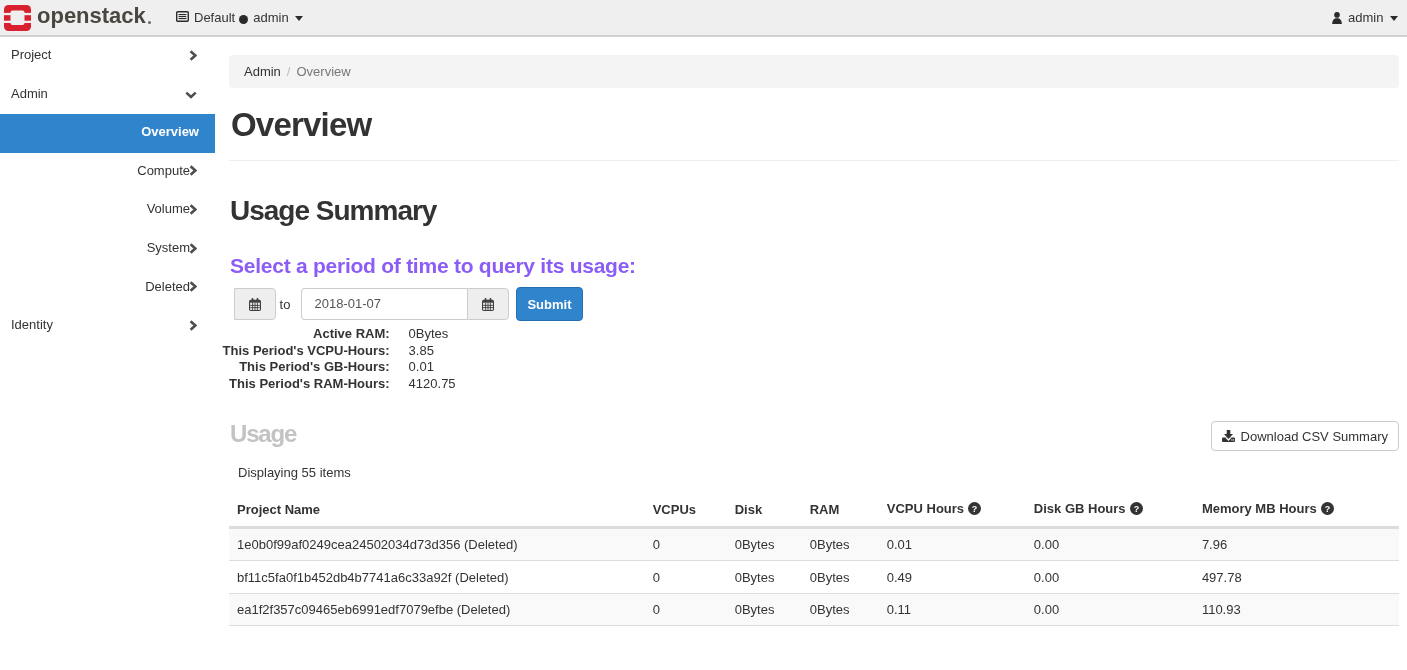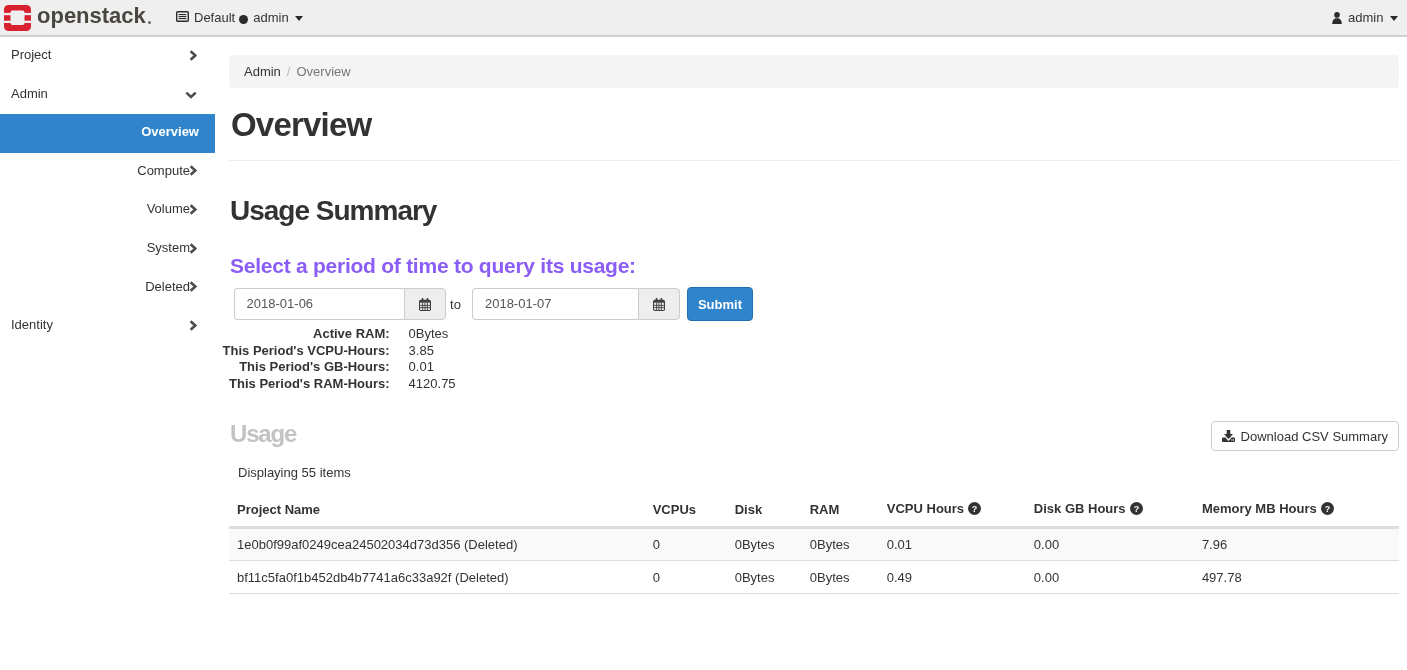--- a/index.html
+++ b/index.html
@@ -177,21 +177,20 @@
 
 <div class="content">
   <div class="breadcrumb"><span class="bc-active">Admin</span><span class="sep">/</span><span>Overview</span></div>
   <h1 class="page-title">Overview</h1>
   <hr class="title-rule">
   <h3 class="usage-summary">Usage Summary</h3>
   <div class="sel-period">Select a period of time to query its usage:</div>
 
   <div class="form-row">
     <div class="input-group">
-      <div class="input-box">2018-01-06</div>
       <div class="input-addon">
         <svg width="12" height="13" viewBox="0 0 12 13">
             <rect x="2.6" y="0" width="1.9" height="3.5" rx="0.9" fill="#404040"></rect>
             <rect x="7.5" y="0" width="1.9" height="3.5" rx="0.9" fill="#404040"></rect>
             <rect x="0" y="1.7" width="12" height="11.3" rx="1.7" fill="#404040"></rect>
             <rect x="1.1" y="4.7" width="9.8" height="7.2" fill="#eee"></rect>
             <rect x="3.2" y="4.7" width="0.9" height="7.2" fill="#404040"></rect>
             <rect x="5.55" y="4.7" width="0.9" height="7.2" fill="#404040"></rect>
             <rect x="7.9" y="4.7" width="0.9" height="7.2" fill="#404040"></rect>
             <rect x="1.1" y="6.9" width="9.8" height="0.9" fill="#404040"></rect>
@@ -297,20 +296,29 @@
         </tr>
       <tr>
           <td>bf11c5fa0f1b452db4b7741a6c33a92f (Deleted)</td>
           <td>0</td>
           <td>0Bytes</td>
           <td>0Bytes</td>
           <td>0.49</td>
           <td>0.00</td>
           <td>497.78</td>
         </tr>
+      <tr class="odd">
+          <td>ea1f2f357c09465eb6991edf7079efbe (Deleted)</td>
+          <td>0</td>
+          <td>0Bytes</td>
+          <td>0Bytes</td>
+          <td>0.11</td>
+          <td>0.00</td>
+          <td>110.93</td>
+        </tr>
       <tr>
           <td></td>
           <td></td>
           <td></td>
           <td></td>
           <td></td>
           <td></td>
           <td></td>
         </tr>
     </tbody>

